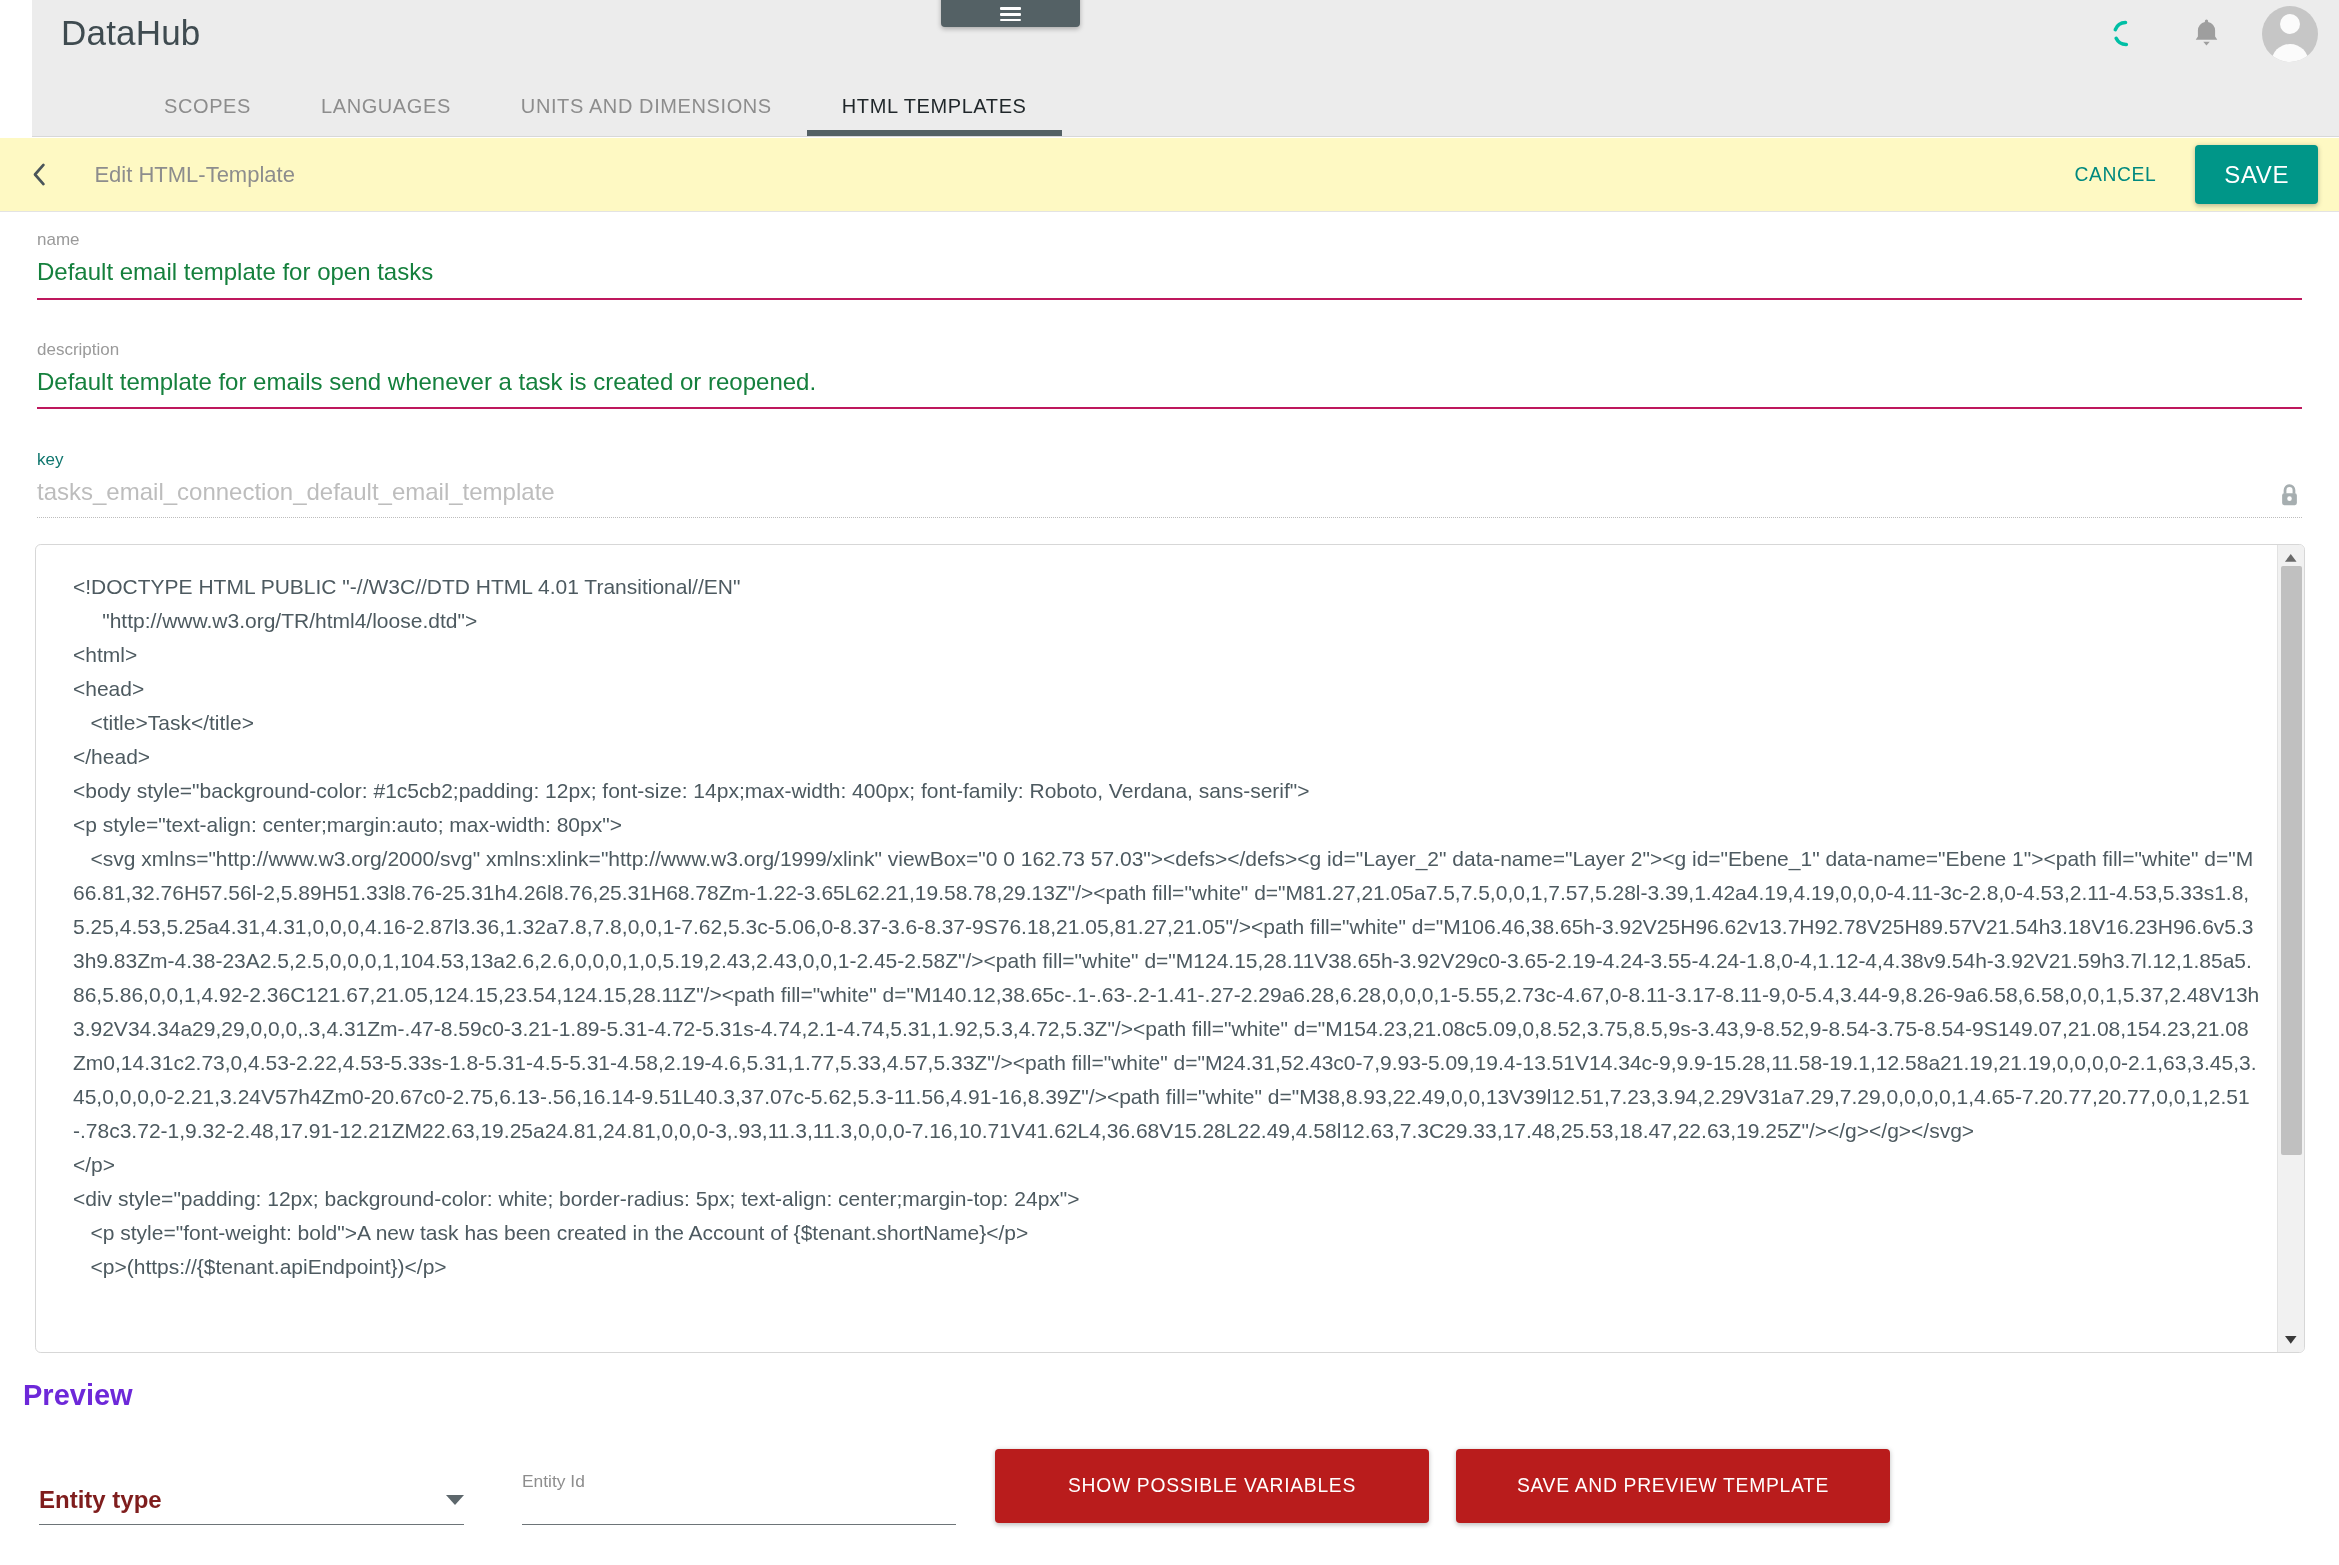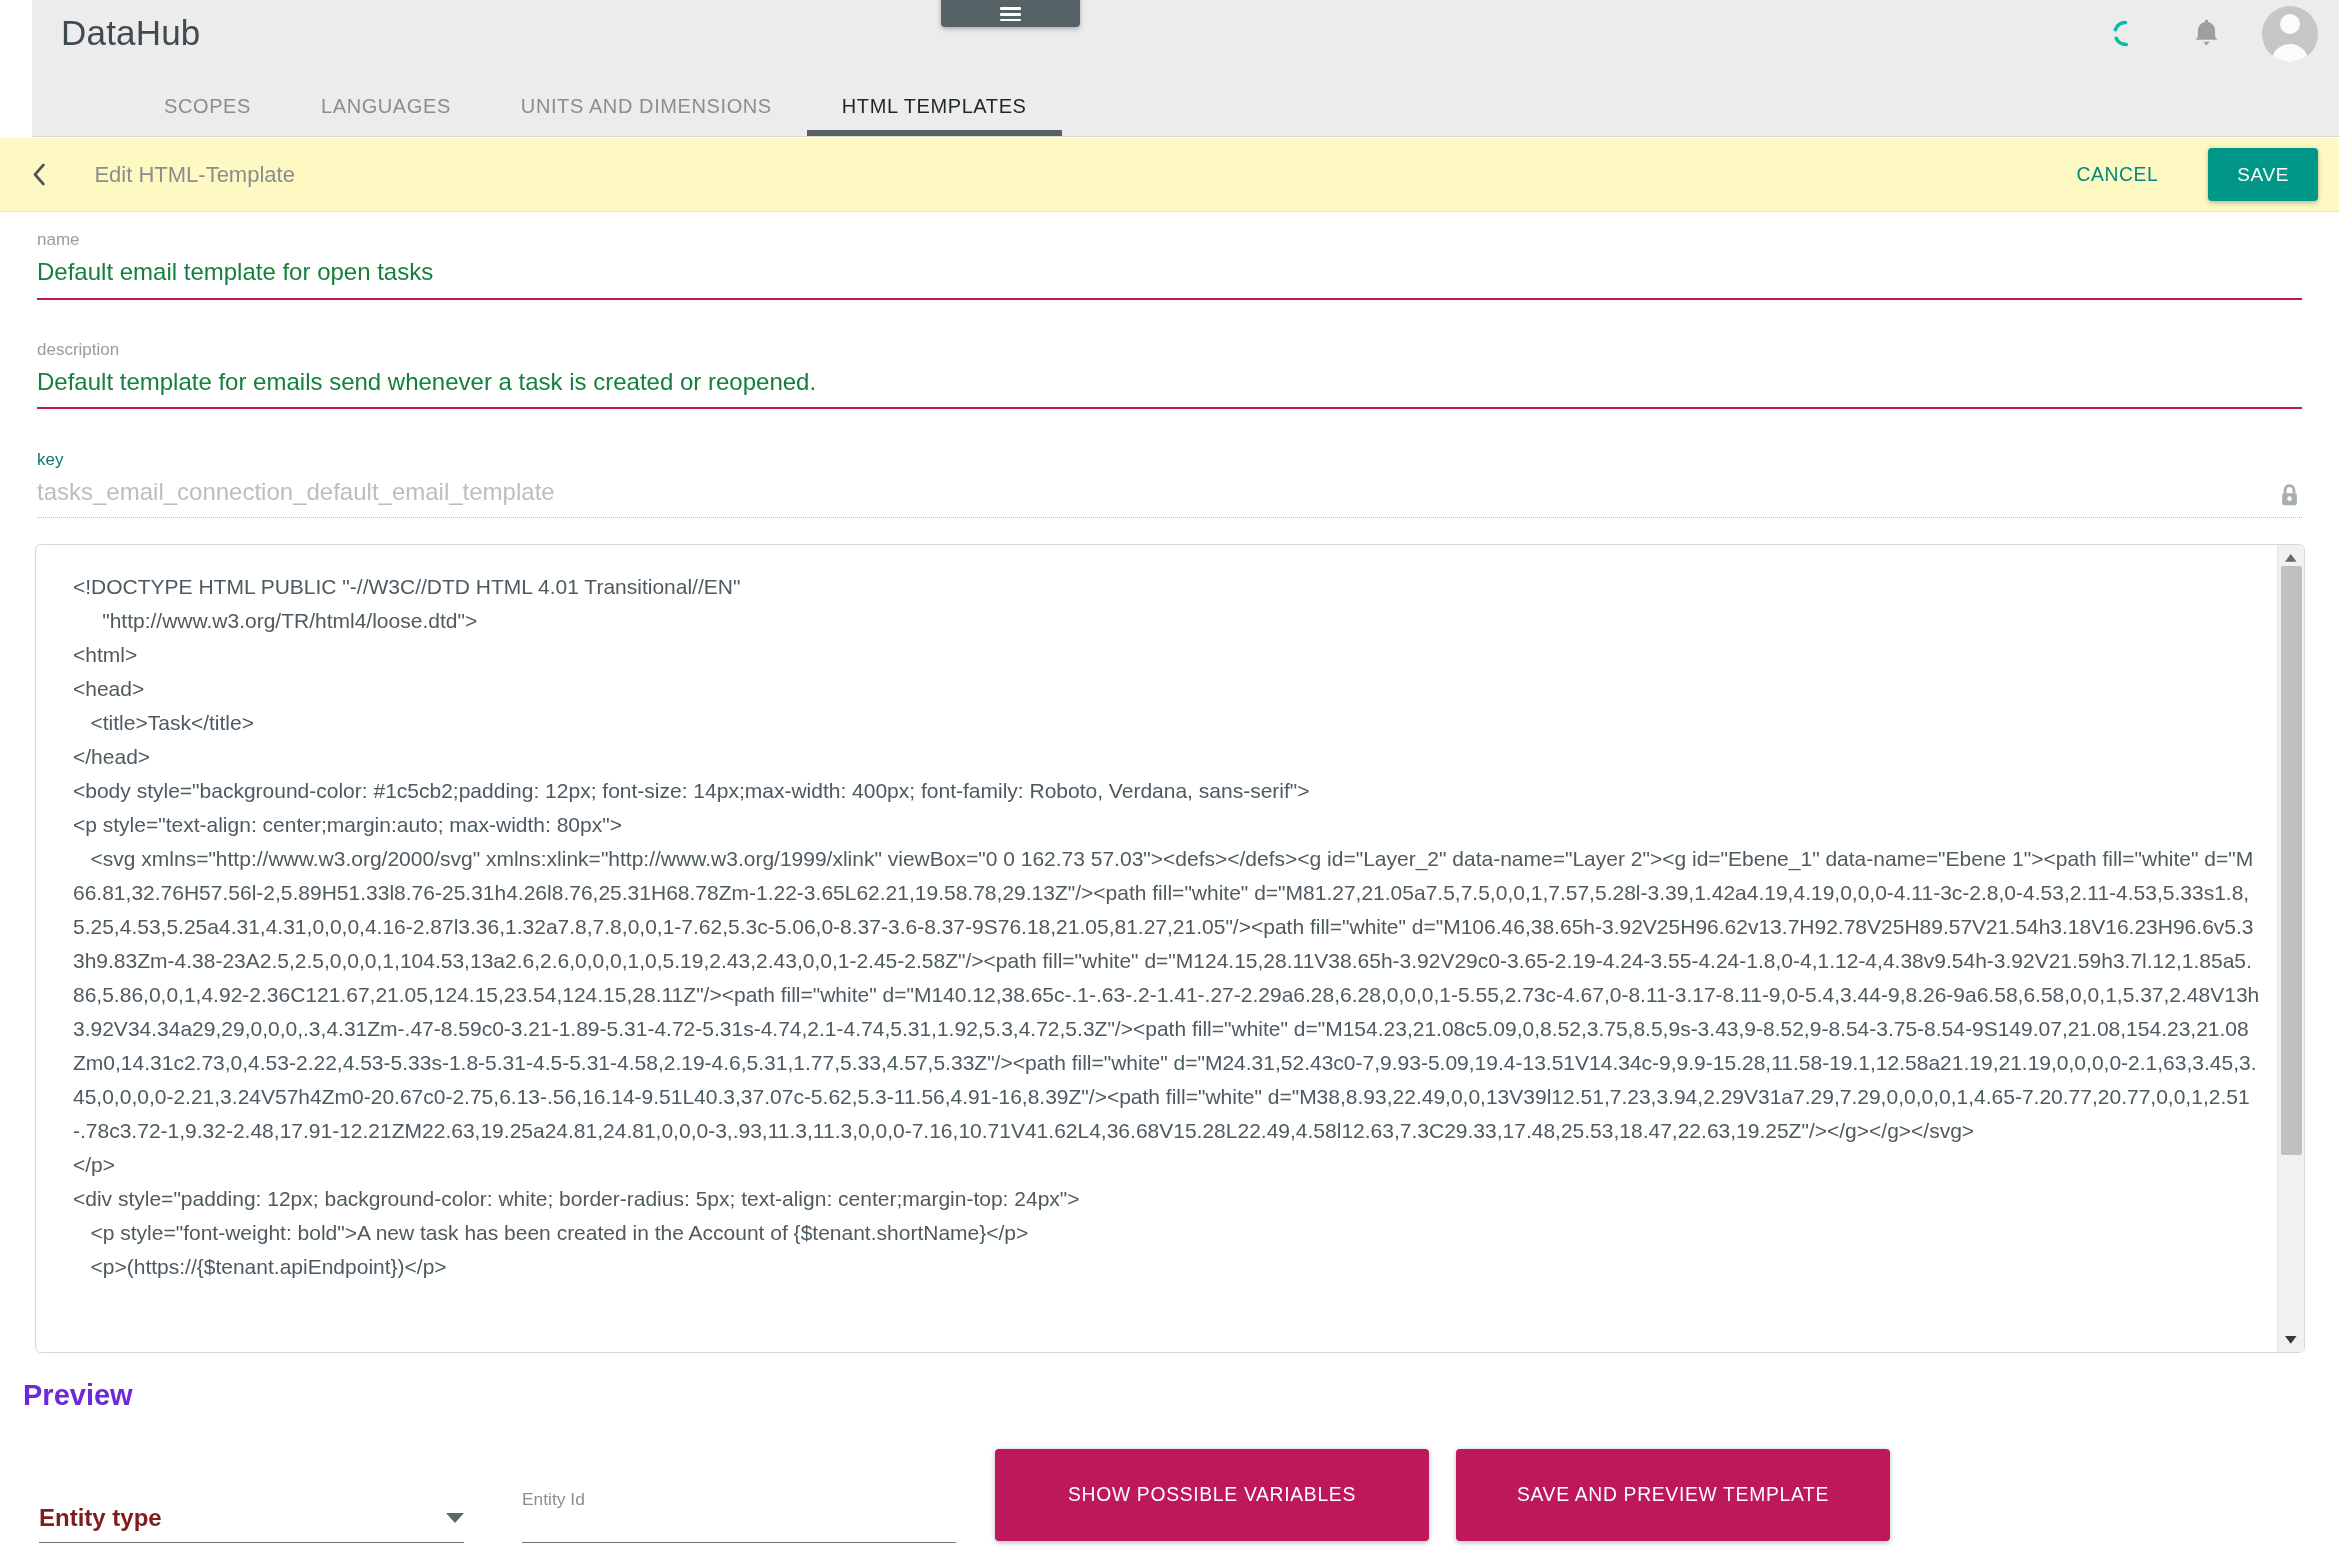--- a/index.html
+++ b/index.html
@@ -109,22 +109,22 @@
   .toolbar-actions {
     margin-left:auto; display:flex; align-items:center; gap: 0px; padding-right: 21px;
   }
   .btn-text {
     color:#00897f; font-size: 19.3px; letter-spacing:0.6px;
     padding: 13.5px 21px; cursor:pointer; background:none; border:none;
     font-family: inherit;
   }
   .btn-filled {
     background: #009688; color:#fff; border:none;
-    font-size: 19px; letter-spacing:0.6px;
-    padding: 15.4px 29px; border-radius: 3.9px; margin-left: 29px;
+    font-size: 24px; letter-spacing:0.6px;
+    padding: 15.4px 29px; border-radius: 3.9px; margin-left: 18px;
     box-shadow: 0 1.9px 4.8px rgba(0,0,0,.26);
     cursor:pointer; font-family: inherit;
   }
 
   
   .form-area { position:absolute; left:0; right:0; top: 213px; }
   .field { position:relative; margin: 0 37px; padding-top: 13.5px; }
   .field-label {
     font-size: 17px; color:#9a9a9a; display:block; margin-bottom: 7.7px;
   }
@@ -217,23 +217,23 @@
     width: 434px; margin-left: 58px; position:relative;
   }
   .entityid-label {
     font-size: 17.4px; color:#8d8d8d; display:block; margin-bottom: 21px;
   }
   .entityid-input {
     border-bottom: 1px solid #6d7478; height: 11.6px;
   }
   .preview-buttons { margin-left: 39px; display:flex; align-items:flex-end; gap: 27px; padding-bottom: 1.9px; }
   .btn-wide {
-    background:#be185d; color:#fff; border:none;
+    background:#b91c1c; color:#fff; border:none;
     font-size: 19.3px; letter-spacing:0.7px;
-    padding: 35px 33px; border-radius: 3.9px;
+    padding: 26px 33px; border-radius: 3.9px;
     box-shadow: 0 1.9px 4.8px rgba(0,0,0,.26);
     cursor:pointer; font-family: inherit; white-space:nowrap;
   }
   .btn-wide.w1 { width: 434px; }
   .btn-wide.w2 { width: 434px; }
 </style>
 </head>
 <body>
 
 <div id="page">

